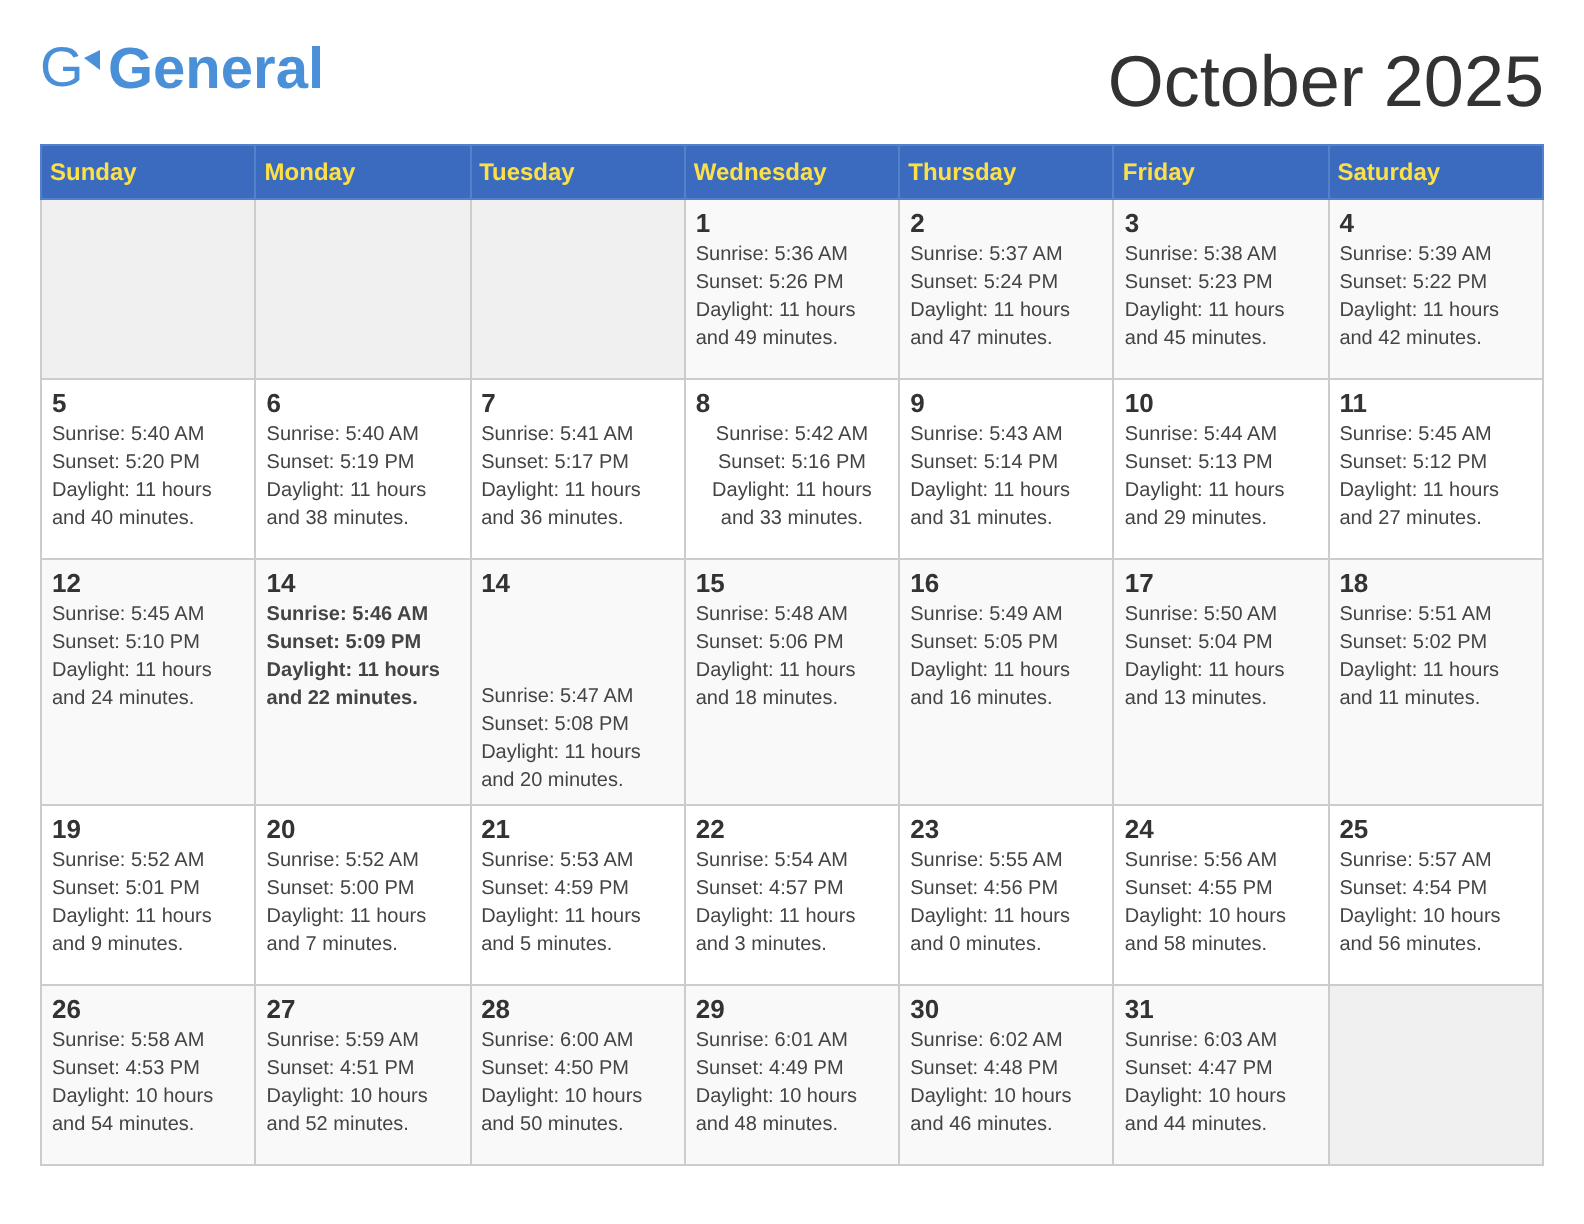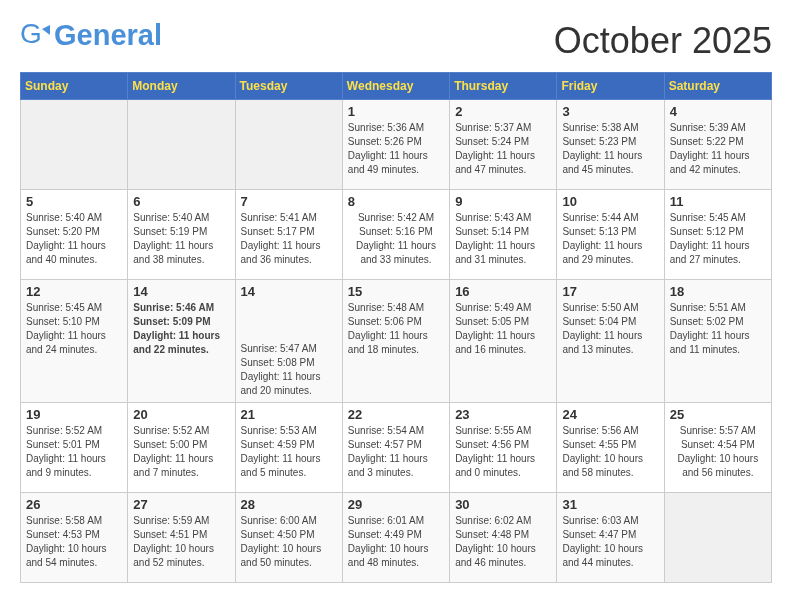--- a/index.html
+++ b/index.html
@@ -292,21 +292,21 @@
         </td>
         <td>
           <span class="day-number">24</span>
           <div class="cell-content" style="white-space: pre-line;">Sunrise: 5:56 AM
 Sunset: 4:55 PM
 Daylight: 10 hours
 and 58 minutes.</div>
         </td>
         <td>
           <span class="day-number">25</span>
-          <div class="cell-content" style="white-space: pre-line; text-align: center;">Sunrise: 5:57 AM
+          <div class="cell-content" style="white-space: pre-line;">Sunrise: 5:57 AM
 Sunset: 4:54 PM
 Daylight: 10 hours
 and 56 minutes.</div>
         </td>
       </tr>
       <tr>
         <td>
           <span class="day-number">26</span>
           <div class="cell-content" style="white-space: pre-line;">Sunrise: 5:58 AM
 Sunset: 4:53 PM

